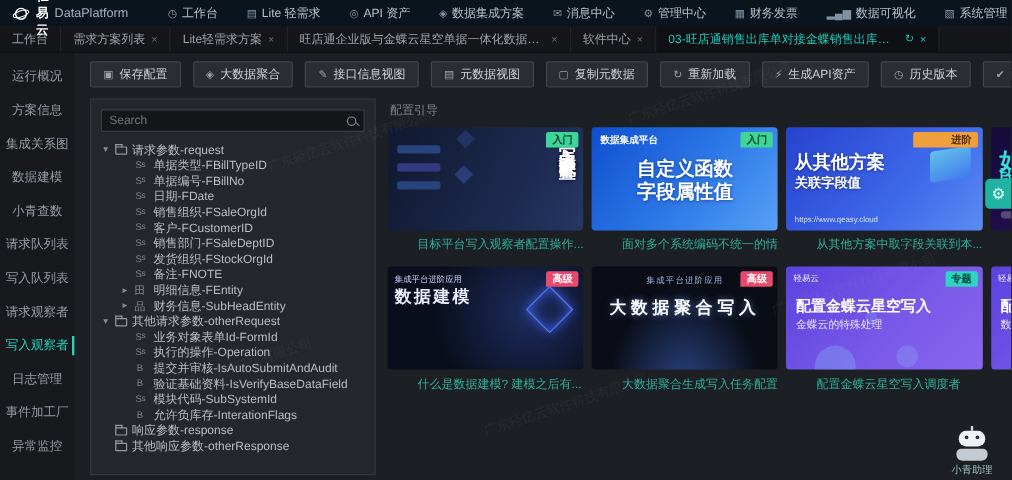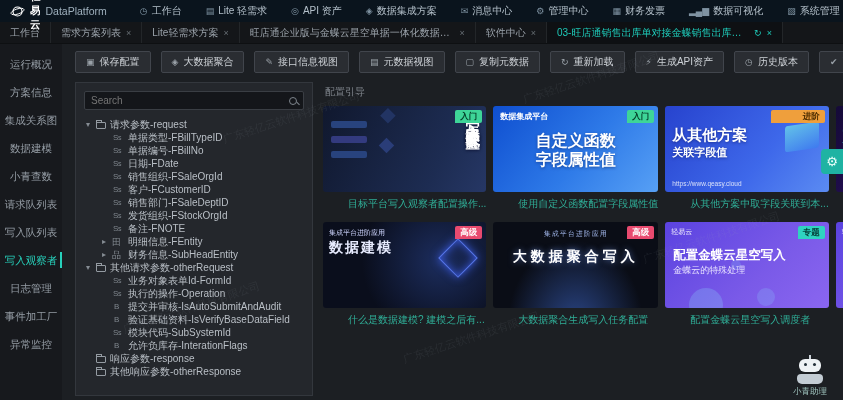--- a/index.html
+++ b/index.html
@@ -243,20 +243,23 @@
       </div>
 
       <div class="side-item">
         <span>请求队列表</span>
       </div>
 
       <div class="side-item">
         <span>写入队列表</span>
       </div>
 
+      <div class="side-item">
+        <span>请求观察者</span>
+      </div>
 
       <div class="side-item active">
         <span>写入观察者</span>
       </div>
 
       <div class="side-item">
         <span>日志管理</span>
       </div>
 
       <div class="side-item">
@@ -466,21 +469,21 @@
             </div>
 
             <div class="card">
               <div class="thumb t2">
                 <span class="th-small">数据集成平台</span>
                 <span class="th-big1">自定义函数</span>
                 <span class="th-big2">字段属性值</span>
 
                 <span class="badge b-green">入门</span>
               </div>
-              <div class="caption">使用自定义函数配置字段属性值</div>
+              <div class="caption">面对多个系统编码不统一的情</div>
             </div>
 
             <div class="card">
               <div class="thumb t3">
 
                 <span class="th-big1">从其他方案</span>
                 <span class="th-big2">关联字段值</span>
 
                 <span class="th-url">https://www.qeasy.cloud</span>
                 <span class="badge b-orange">进阶</span>

